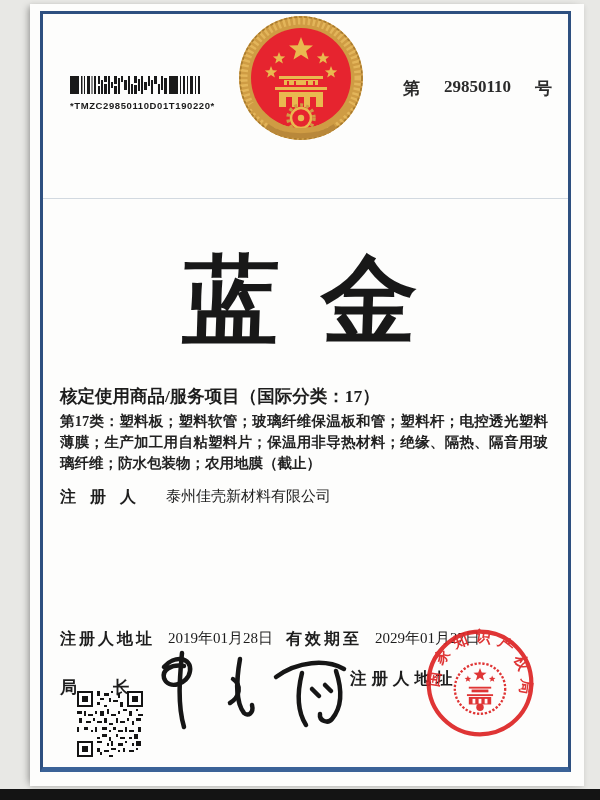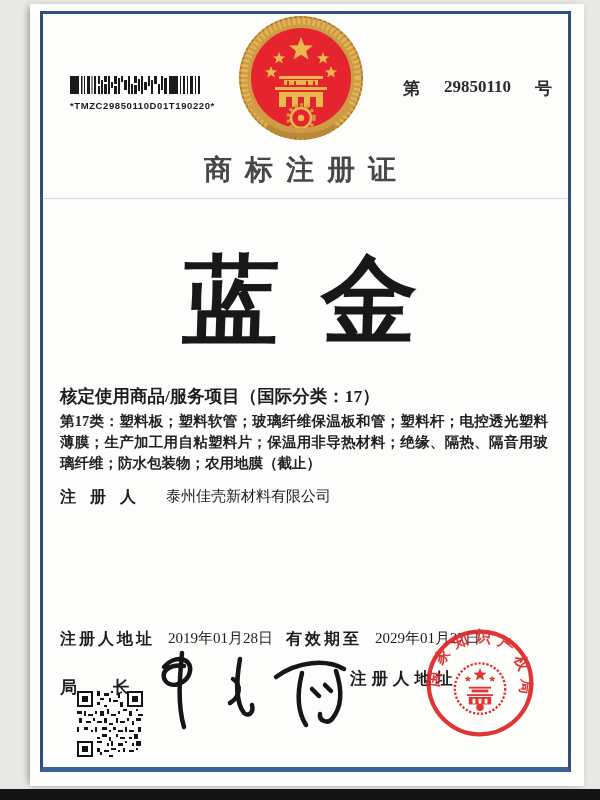--- a/index.html
+++ b/index.html
@@ -140,21 +140,20 @@
         <rect x="69" y="69" width="2" height="4"></rect>
         <rect x="76" y="69" width="2" height="4"></rect>
     </g>
     <circle cx="64" cy="106" r="10" fill="#e6242f" stroke="#e9b94f" stroke-width="2.5"></circle>
     <circle cx="64" cy="106" r="13" fill="none" stroke="#cf9c44" stroke-width="3.5" stroke-dasharray="3 3"></circle>
     <circle cx="64" cy="106" r="3.2" fill="#e9b94f"></circle>
     <path d="M14 92 C30 112 46 119 64 119 C82 119 98 112 114 92" fill="none" stroke="#cf9c44" stroke-width="6"></path>
     <path d="M30 114 C46 127 82 127 98 114" fill="none" stroke="#b9883a" stroke-width="5"></path>
   </svg>
 
-  <div class="title">商标注册证</div>
   <div class="title-rule"></div>
 
   <div class="trademark">蓝金</div>
 
   <div class="goods-heading">核定使用商品/服务项目（国际分类：17）</div>
   <div class="goods-body"><b>第17类：</b><span>塑料板；塑料软管；玻璃纤维保温板和管；塑料杆；电控透光塑料薄膜；生产加工用自粘塑料片；保温用非导热材料；绝缘、隔热、隔音用玻璃纤维；防水包装物；农用地膜（截止）</span></div>
 
   <div class="field-row row-registrant">
     <span class="f-label ls-wide">注册人</span>
     <span class="f-value">泰州佳壳新材料有限公司</span>

